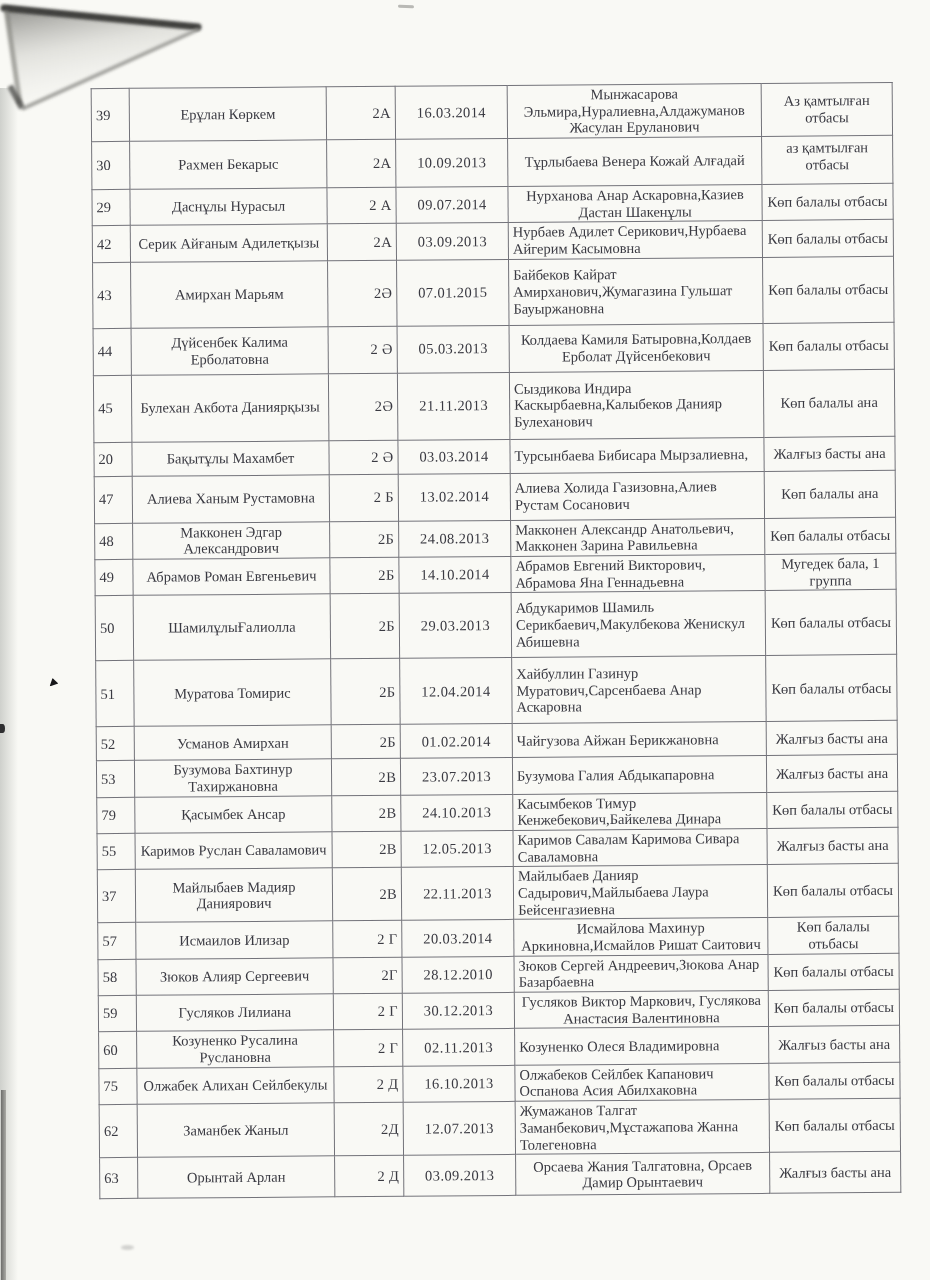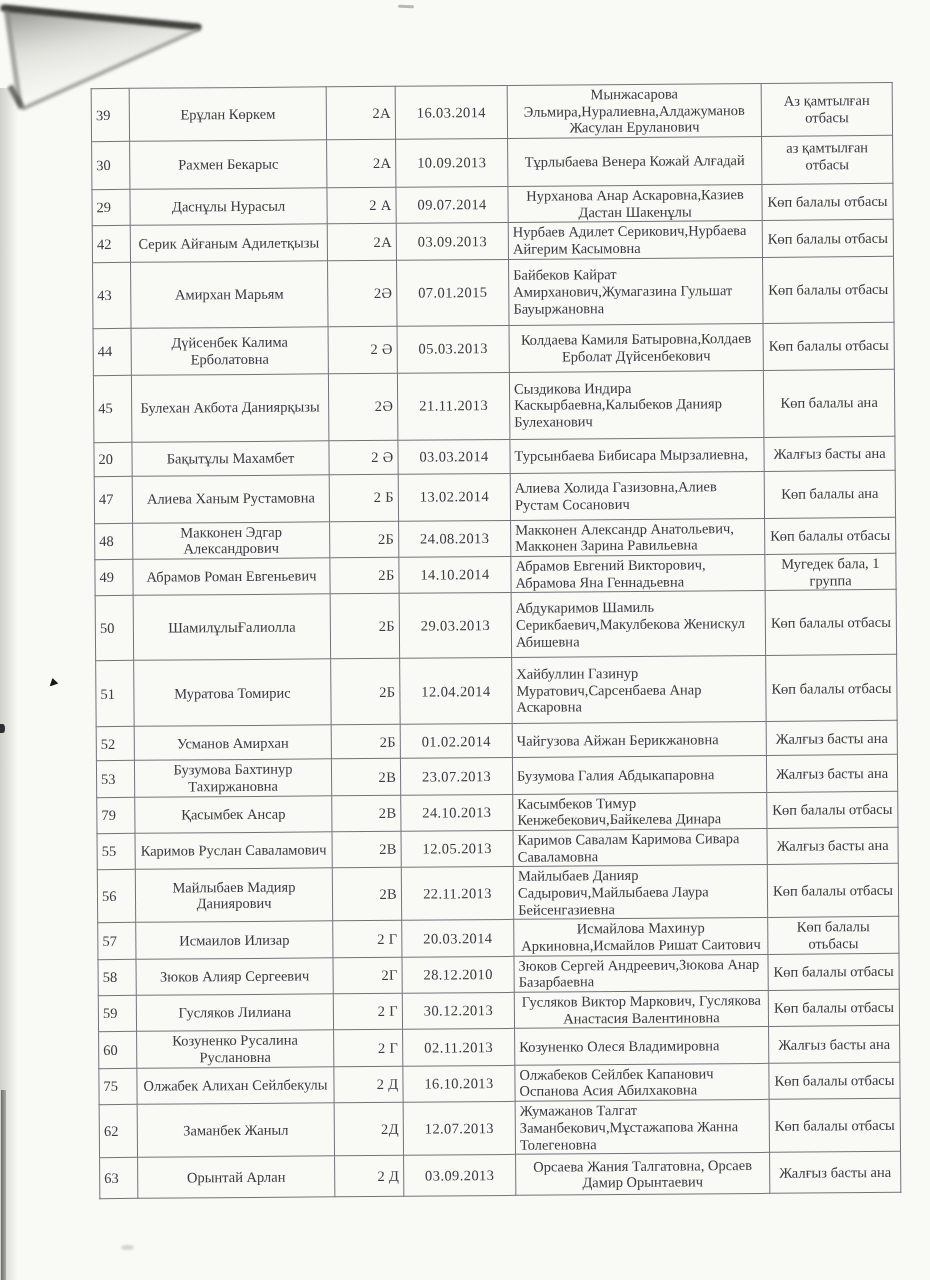--- a/index.html
+++ b/index.html
@@ -239,21 +239,21 @@
   </tr>
           <tr class="row" style="height: 34px;">
     <td class="c-no">55</td>
     <td class="c-name">Каримов Руслан Саваламович</td>
     <td class="c-class">2В</td>
     <td class="c-date">12.05.2013</td>
     <td class="c-parents">Каримов Савалам  Каримова Сивара Саваламовна</td>
     <td class="c-status">Жалғыз басты ана</td>
   </tr>
           <tr class="row" style="height: 49px;">
-    <td class="c-no">56</td>
+    <td class="c-no">37</td>
     <td class="c-name">Майлыбаев Мадияр Даниярович</td>
     <td class="c-class">2В</td>
     <td class="c-date">22.11.2013</td>
     <td class="c-parents">Майлыбаев Данияр Садырович,Майлыбаева Лаура Бейсенгазиевна</td>
     <td class="c-status">Көп балалы отбасы</td>
   </tr>
           <tr class="row" style="height: 35px;">
     <td class="c-no">57</td>
     <td class="c-name">Исмаилов Илизар</td>
     <td class="c-class">2 Г</td>

